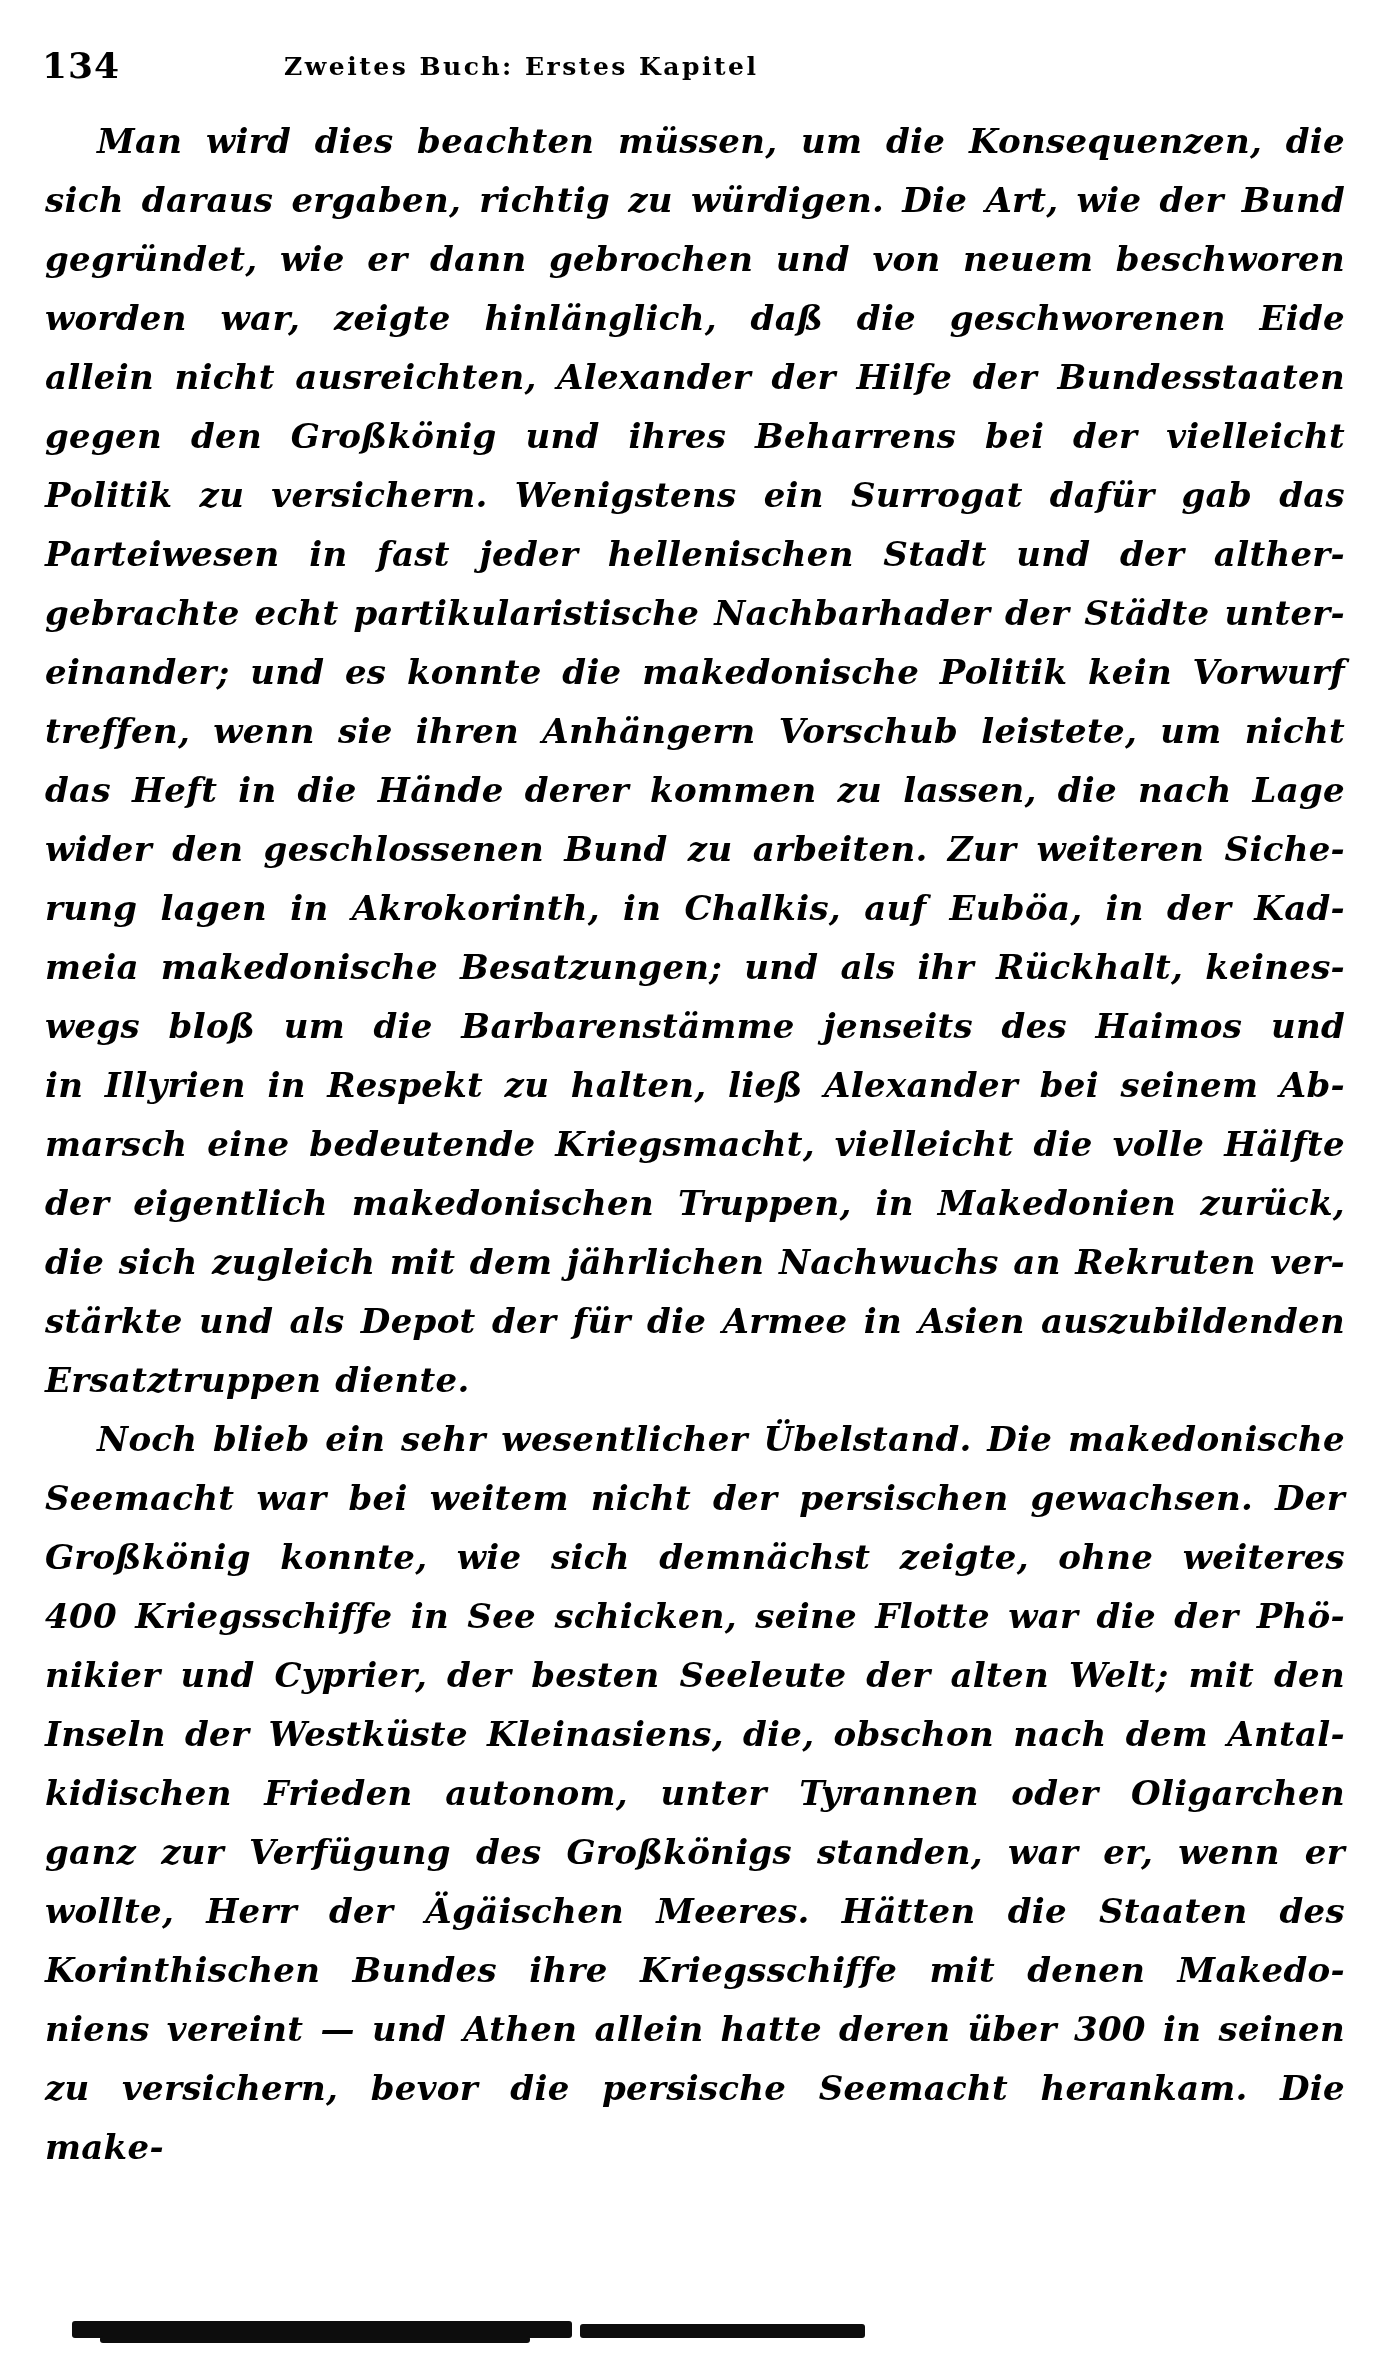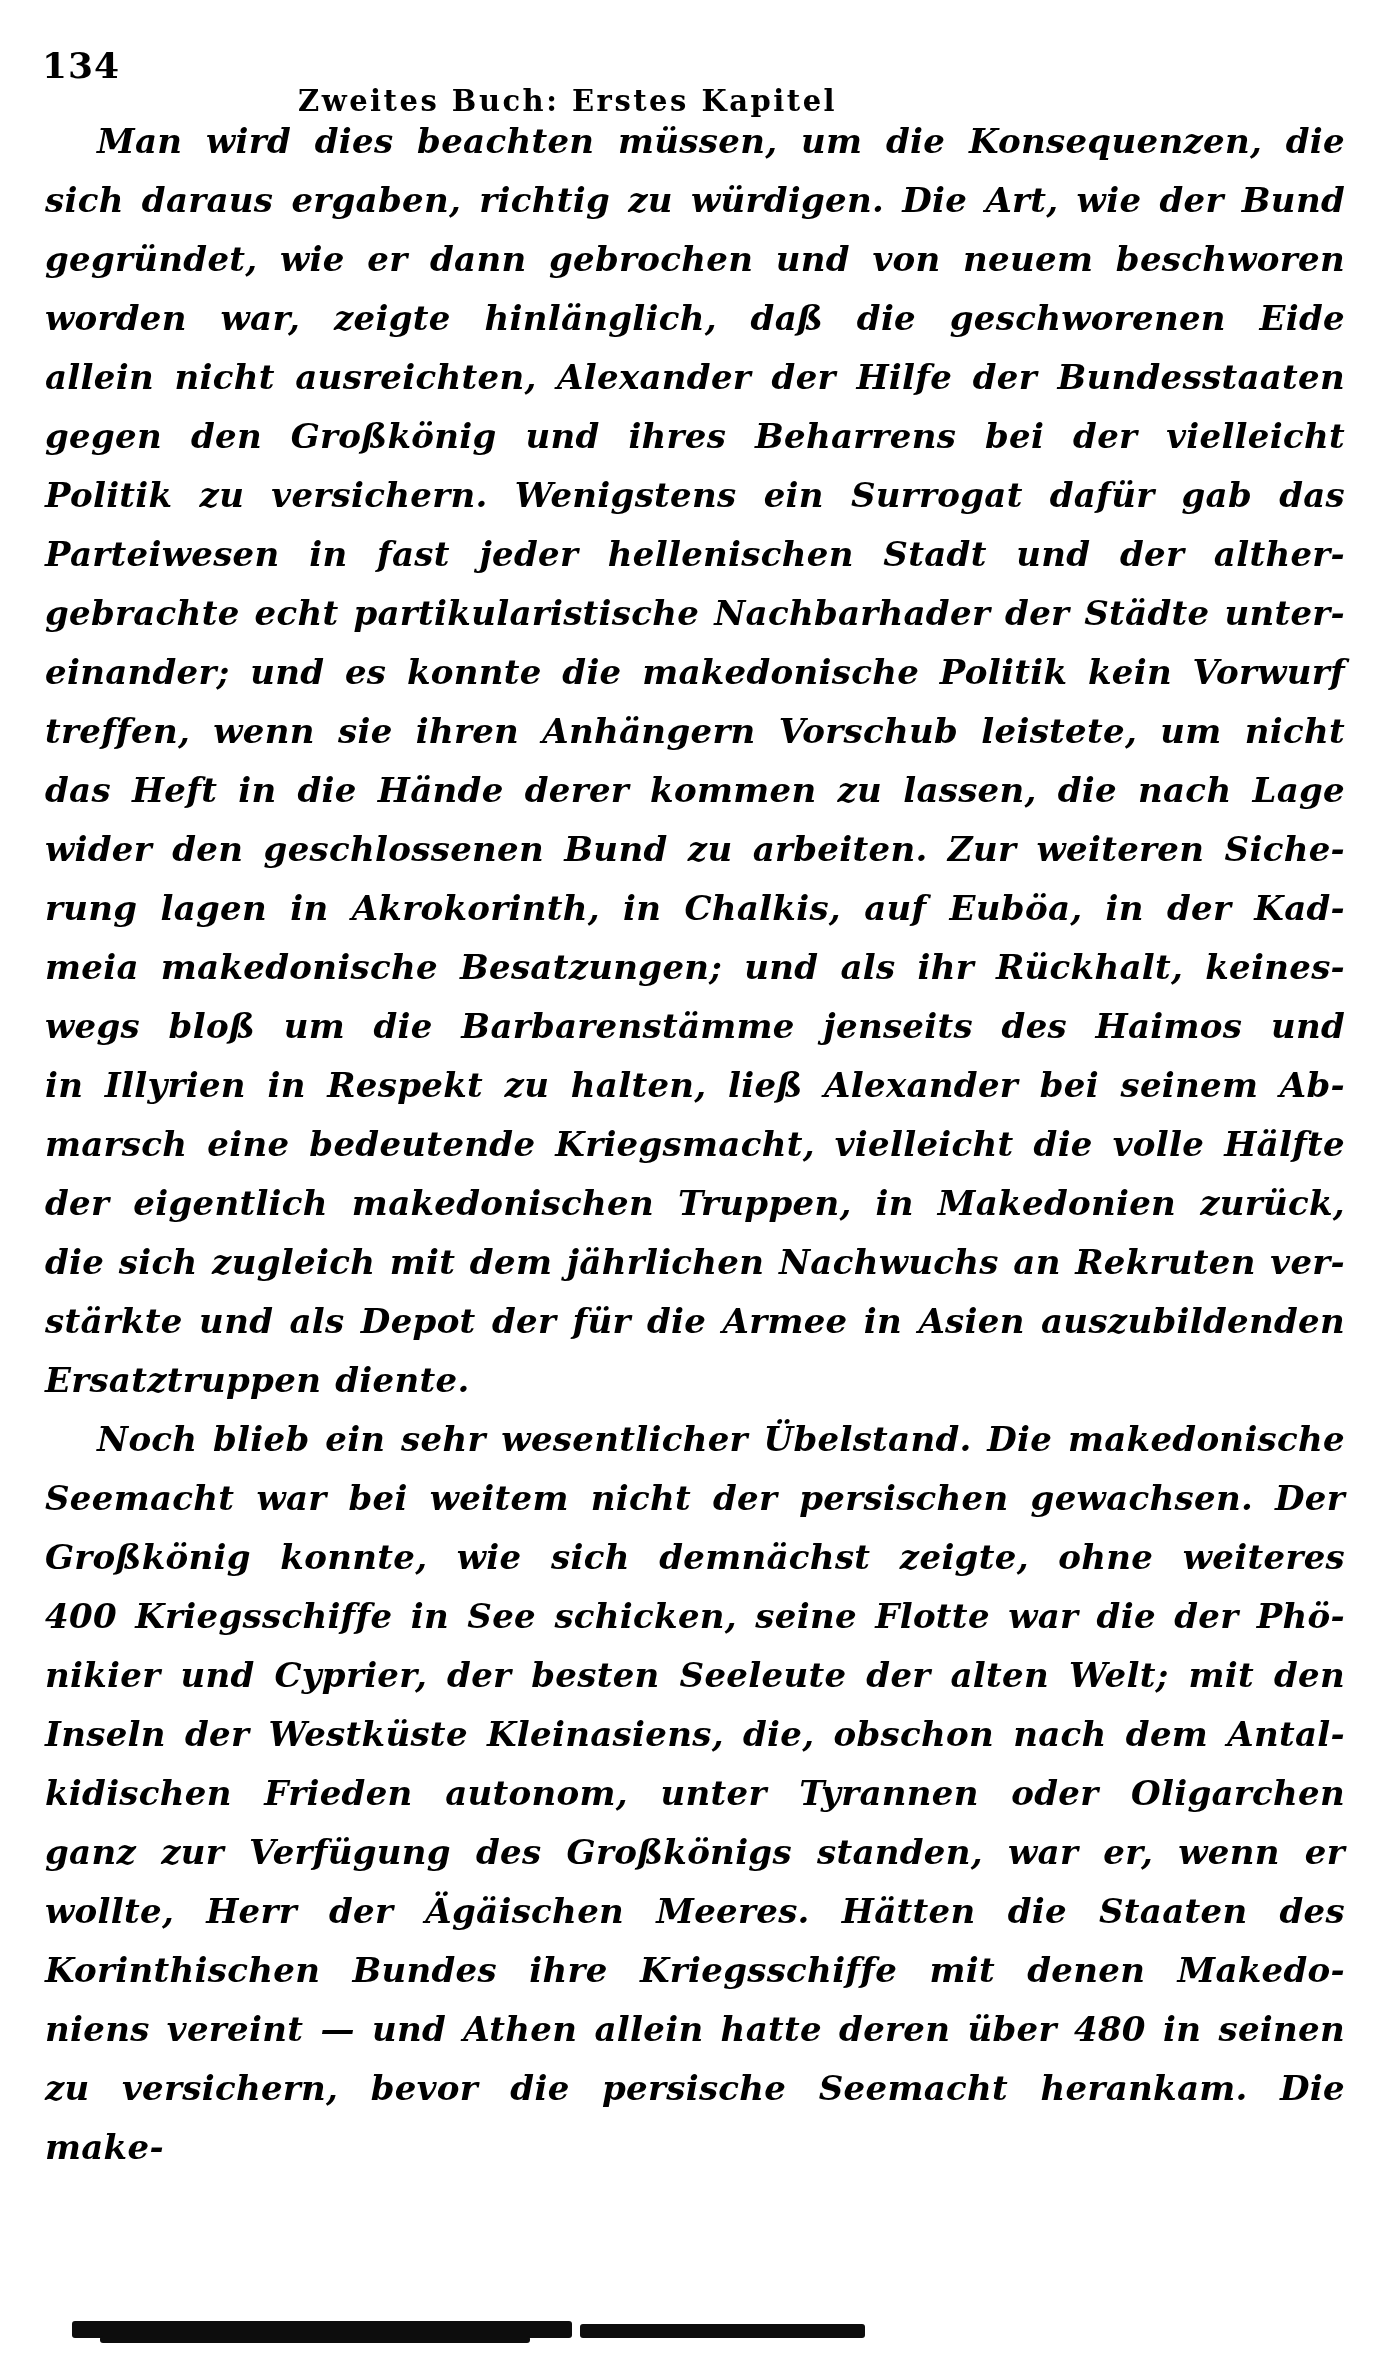--- a/index.html
+++ b/index.html
@@ -18,26 +18,25 @@
   .page-number {
     position: absolute;
     left: 42px;
     top: 44px;
     font-size: 36px;
     font-weight: bold;
     letter-spacing: 1px;
   }
   .running-header {
     position: absolute;
-    left: 298px;
+    left: 284px;
     top: 52px;
-    font-size: 29px;
+    font-size: 25px;
     font-weight: bold;
     letter-spacing: 2.5px;
-    margin-top: 32px;
   }
   .text-block {
     position: absolute;
     left: 45px;
     top: 112px;
     width: 1300px;
   }
   .line {
     height: 59px;
     line-height: 59px;
@@ -98,19 +97,19 @@
     <div class="line indent">Noch blieb ein sehr wesentlicher Übelstand. Die makedonische</div>
     <div class="line">Seemacht war bei weitem nicht der persischen gewachsen. Der</div>
     <div class="line">Großkönig konnte, wie sich demnächst zeigte, ohne weiteres</div>
     <div class="line">400 Kriegsschiffe in See schicken, seine Flotte war die der Phö-</div>
     <div class="line">nikier und Cyprier, der besten Seeleute der alten Welt; mit den</div>
     <div class="line">Inseln der Westküste Kleinasiens, die, obschon nach dem Antal-</div>
     <div class="line">kidischen Frieden autonom, unter Tyrannen oder Oligarchen</div>
     <div class="line">ganz zur Verfügung des Großkönigs standen, war er, wenn er</div>
     <div class="line">wollte, Herr der Ägäischen Meeres. Hätten die Staaten des</div>
     <div class="line">Korinthischen Bundes ihre Kriegsschiffe mit denen Makedo-</div>
-    <div class="line">niens vereint — und Athen allein hatte deren über 480 in seinen</div>
+    <div class="line">niens vereint — und Athen allein hatte deren über 300 in seinen</div>
     <div class="line">zu versichern, bevor die persische Seemacht herankam. Die make-</div>
   </div>
 
 <div class="scan-artifact artifact-1"></div>
 <div class="scan-artifact artifact-2"></div>
 <div class="scan-artifact artifact-3"></div>
 
 </body></html>

